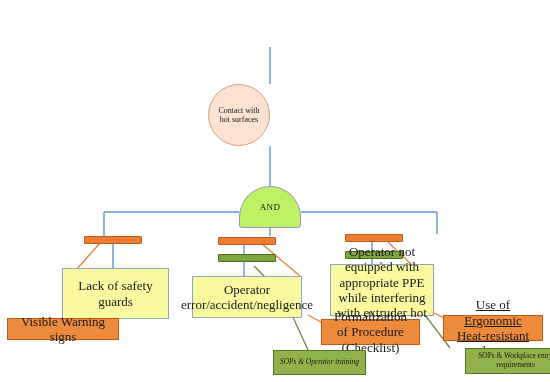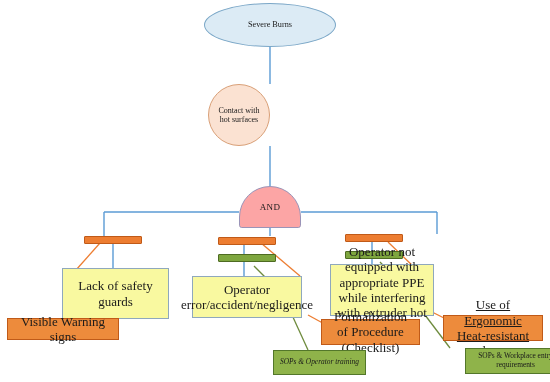--- a/index.html
+++ b/index.html
@@ -13,21 +13,21 @@
 
   
   .ellipse{border-radius:50%;background:#dcebf5;border:1px solid #7ba7c7;
            font-size:8.2px;}
 
   
   .circle{border-radius:50%;background:#fbe2d2;border:1px solid #d9a078;
           font-size:8px;align-items:center;}
 
   
-  .gate{background:#fca5a5;border:1px solid #9a94b8;
+  .gate{background:#bef264;border:1px solid #9a94b8;
         border-radius:34px 34px 3px 3px;font-size:9px;letter-spacing:.4px;}
 
   
   .yellow{background:#f9f9a0;border:1px solid #8fa8bd;font-size:13px;
           padding:20px 4px;}
 
   
   .bar{border-radius:1px;}
   .bar-orange{background:#ED7D31;border:1.2px solid #C05A18;}
   .bar-green{background:#7EA63F;border:1.2px solid #4E6B22;}
@@ -77,23 +77,20 @@
     </g>
 
     <g stroke="#6E8B3D" stroke-width="1.3" fill="none">
       <line x1="254" y1="266" x2="288" y2="300"></line>
       <line x1="292" y1="315" x2="308" y2="350"></line>
       <line x1="380" y1="262" x2="408" y2="292"></line>
       <line x1="425" y1="315" x2="450" y2="348"></line>
     </g>
   </svg>
 
-  <div class="node ellipse" style="left:204px;top:3px;width:132px;height:44px;">
-    <span>Severe Burns</span>
-  </div>
 
   <div class="node circle" style="left:208px;top:84px;width:62px;height:62px;left:239px;
               transform:translateX(-31px);padding:0 6px;">
     <span>Contact with hot surfaces</span>
   </div>
 
   <div class="node gate" style="left:239px;top:186px;width:62px;height:42px;">
     <span>AND</span>
   </div>
 

